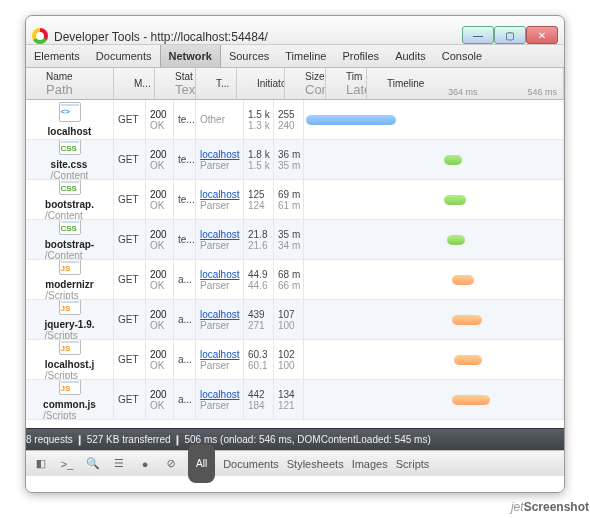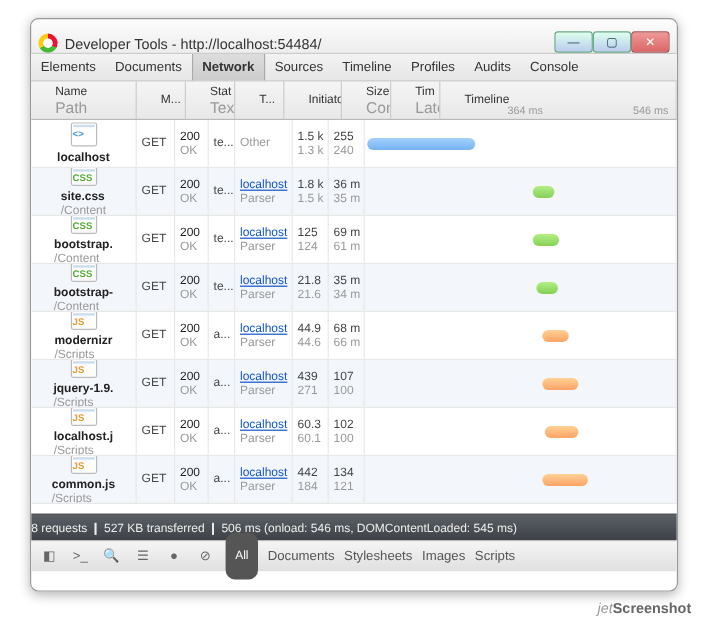--- a/index.html
+++ b/index.html
@@ -12,42 +12,42 @@
 .winbtn { width:32px; height:18px; border:1px solid #6a8; border-radius:3px; background:linear-gradient(#dfe,#bce); display:flex; align-items:center; justify-content:center; font-size:10px; color:#245; }
 .winbtn.close { background:linear-gradient(#e99,#d66); border-color:#a55; color:#fff; }
 .toolbar { height:24px; background:linear-gradient(#f3f3f3,#e6e6e6); border-top:1px solid #ccc; border-bottom:1px solid #bbb; display:flex; align-items:center; font-size:11px; color:#333; }
 .toolbar span { padding:0 8px; height:100%; display:flex; align-items:center; cursor:default; }
 .toolbar span.active { background:linear-gradient(#ddd,#ccc); border-left:1px solid #aaa; border-right:1px solid #aaa;font-weight:bold; }
 .headers { display:flex; height:32px; background:linear-gradient(#f5f5f5,#e8e8e8); border-bottom:1px solid #b8b8b8; font-size:10px; color:#555; }
 .hcell { border-right:1px solid #ccc; padding:2px 20px; display:flex; flex-direction:column; justify-content:center; overflow:hidden; white-space:nowrap; }
 .hcell .main { color:#333; font-weight:400; }
 .hcell .sub { color:#999; font-size:13px; }
 .w-name{width:88px}.w-meth{width:32px}.w-stat{width:28px}.w-type{width:22px}.w-init{width:48px}.w-size{width:30px}.w-time{width:30px}.w-tl{flex:1;position:relative}
-.w-tl .ticks { position:absolute; right:6px; bottom:2px; font-size:9px; color:#999; display:flex; gap:75px; }
+.w-tl .ticks { position:absolute; right:6px; bottom:2px; font-size:9px; color:#999; display:flex; gap:50px; }
 .body { height:328px; overflow:auto; background:#fff; }
 .row { display:flex; height:40px; border-bottom:1px solid #e8e8e8; font-size:10px; color:#444; }
 .row:nth-child(even){background:#f3f6fb;}
 .cell { border-right:1px solid #e8e8e8; padding:2px 4px; display:flex; flex-direction:column; justify-content:center; overflow:hidden; white-space:nowrap; }
 .cell .l1{color:#222;font-weight:bold;}
 .cell .l2{color:#999;}
 .cell .link{color:#15c;text-decoration:underline;}
 .namecell { display:flex; align-items:center; gap:4px; }
 .fileicon { width:22px; height:26px; border:1px solid #bbb; border-radius:2px; background:#fff; display:flex; flex-direction:column; font-size:7px; color:#789; padding:1px; position:relative; }
 .fileicon::before{content:"";height:2px;background:#cde;margin-bottom:1px;}
 .fileicon .tag{font-weight:bold;font-size:8px;}
 .tl { position:relative; }
 .bar { position:absolute; height:10px; top:15px; border-radius:5px; opacity:.9; }
 .bar.blue{background:linear-gradient(#9cf,#6ae);}
 .bar.green{background:linear-gradient(#ae7,#7c4);}
 .bar.orange{background:linear-gradient(#fc8,#f95);}
 .statusbar { height:22px; background:linear-gradient(#5a5f66,#3e4248); color:#eee; font-size:10px; display:flex; align-items:center; justify-content:flex-start; border-top:1px solid #333; }
 .bottombar { height:26px; background:linear-gradient(#f5f5f5,#e0e0e0); border-top:1px solid #bbb; display:flex; align-items:center; padding:0 6px; gap:8px; font-size:11px; color:#555; }
 .bicon { width:18px; height:16px; display:flex; align-items:center; justify-content:center; color:#666; }
 .pill { background:#555; color:#fff; border-radius:8px; padding:14px 8px; font-size:10px; }
-.watermark { position:absolute; right:14px; bottom:4px; font-size:12px; font-style:italic; color:#999;margin-top:30px; }
+.watermark { position:absolute; right:1px; bottom:4px; font-size:12px; font-style:italic; color:#999;margin-top:30px; }
 .watermark b{color:#666;font-style:normal;}
 </style>
 </head>
 <body>
 
 <div class="outer">
   <div class="titlebar">
     <div class="icon"></div>
     <span>Developer Tools - http://localhost:54484/</span>
     <div class="winbtns">

